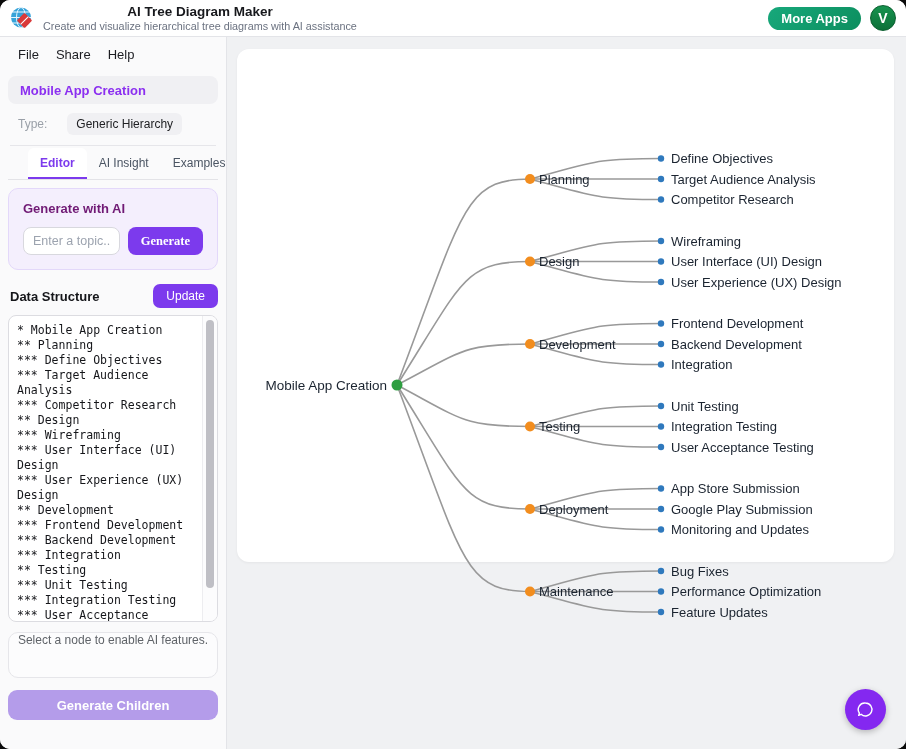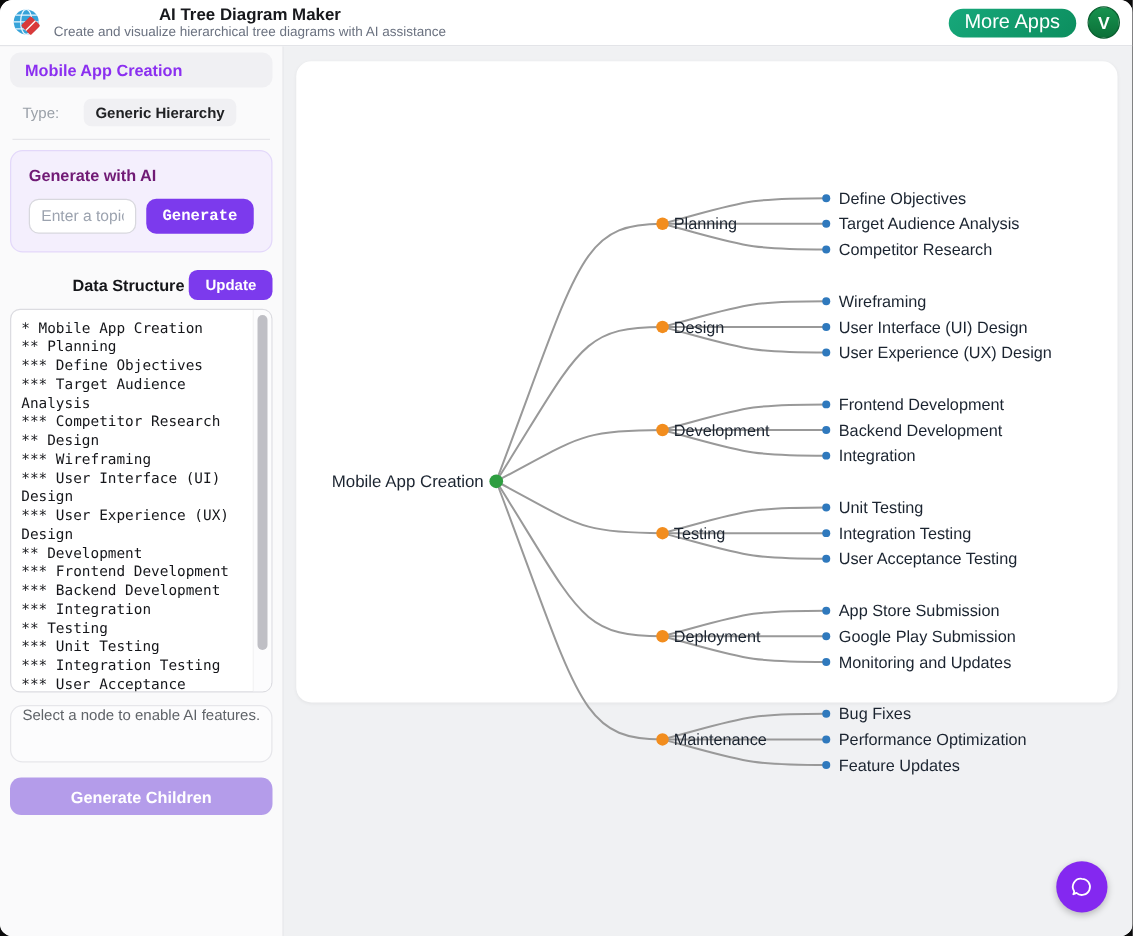--- a/index.html
+++ b/index.html
@@ -14,21 +14,21 @@
     position:absolute; top:0; left:0; right:0; height:37px; background:#fff;
     border-bottom:1px solid #e3e4e8; display:flex; align-items:center; padding:0 10px; z-index:5;
   }
   .logo { width:24px; height:24px; margin-right:9px; flex:0 0 auto; }
   .header-titles { display:flex; flex-direction:column; justify-content:center; line-height:1.15;align-items:center; }
   .app-title { font-size:13.5px; font-weight:bold; color:#17181c; }
   .app-subtitle { font-size:10.8px; color:#6b7280; margin-top:1px; }
   .header-spacer { flex:1; }
   .more-apps-btn {
     height:23px; padding:0 13px; border:none; border-radius:12px; cursor:pointer;
-    background:linear-gradient(135deg,#17a87b,#0c8e5e); color:#fff; font-size:16px; font-weight:normal;
+    background:linear-gradient(135deg,#17a87b,#0c8e5e); color:#fff; font-size:13px; font-weight:bold;
     font-family:inherit; margin-right:9px;
   }
   .avatar {
     width:26px; height:26px; border-radius:50%; background:linear-gradient(180deg,#17934f,#0c7038);
     color:#fff; font-size:14px; font-weight:bold; display:flex; align-items:center; justify-content:center;
     border:1px solid #0a5e2f; cursor:pointer;
   }
   
   .sidebar {
     position:absolute; top:37px; left:0; bottom:0; width:227px; background:#fafafb;
@@ -36,21 +36,21 @@
   }
   .menubar { display:flex; gap:17px; padding:10px 10px 9px 10px; }
   .menu-item { font-size:13px; font-weight:500; color:#1c1d22; cursor:pointer; }
   .doc-title-box {
     background:#f0f0f3; border-radius:8px; height:28px; display:flex; align-items:center;
     padding:0 12px; margin-top:5px; cursor:pointer;
   }
   .doc-title { color:#8b2ff0; font-size:13px; font-weight:bold; }
   .type-row { display:flex; align-items:center; gap:20px; padding:9px 2px 0 10px; }
   .type-label { font-size:12px; color:#9aa0a8; }
-  .type-value { font-size:12px; font-weight:700; color:#202124; background:#f0f0f3; border-radius:6px; padding:4px 9px; }
+  .type-value { font-size:12px; font-weight:400; color:#202124; background:#f0f0f3; border-radius:6px; padding:4px 9px; }
   .divider { height:1px; background:#e6e6ea; margin:10px 2px 0 2px; }
   
   .tab-row { display:flex; align-items:flex-end; border-bottom:1px solid #e3e3e7; margin-top:2px; padding-left:20px; }
   .tab {
     font-size:12px; color:#4b5563; padding:8px 12px 9px 12px; cursor:pointer; white-space:nowrap;
   }
   .tab.active {
     background:#fff; color:#7c3aed; font-weight:600; border-radius:6px 6px 0 0;
     border-bottom:2px solid #7c3aed; padding-bottom:7px;
   }
@@ -60,28 +60,28 @@
   }
   .gen-title { font-size:13px; font-weight:bold; color:#701a75; }
   .gen-row { display:flex; gap:8px; margin-top:11px; }
   .topic-input {
     flex:1; min-width:0; height:28px; border:1px solid #d8d8de; border-radius:8px; background:#fff;
     padding:0 9px; font-size:12.5px; font-family:inherit; color:#1c1d22;
   }
   .topic-input::placeholder { color:#9ca3af; }
   .generate-btn {
     height:28px; padding:0 13px; background:#7c3aed; border:none; border-radius:8px; color:#fff;
-    font-size:12.5px; font-weight:bold; font-family:Liberation Mono, monospace; cursor:pointer;
-  }
-  
-  .ds-row { display:flex; align-items:center; justify-content:space-between; margin-top:14px; padding-left:2px;margin-left:48px; }
+    font-size:12.5px; font-weight:bold; font-family:Liberation Serif, serif; cursor:pointer;
+  }
+  
+  .ds-row { display:flex; align-items:center; justify-content:space-between; margin-top:14px; padding-left:2px; }
   .ds-title { font-size:13px; font-weight:bold; color:#15161a; }
   .update-btn {
     height:24px; padding:0 13px; background:#7c3aed; border:none; border-radius:7px; color:#fff;
-    font-size:12px; font-weight:bold; font-family:inherit; cursor:pointer;text-align:right;
+    font-size:12px; font-weight:normal; font-family:inherit; cursor:pointer;text-align:right;
   }
   .ta-wrap { position:relative; margin-top:7px; height:307px; }
   .ds-textarea {
     width:100%; height:100%; resize:none; overflow:hidden; border:1px solid #dcdce1; border-radius:8px;
     background:#fff; padding:7px 22px 7px 8px; font-family:"DejaVu Sans Mono", monospace;
     font-size:11.5px; line-height:15px; color:#15161a; white-space:pre-wrap; word-break:break-word;
   }
   .ta-scroll {
     position:absolute; top:1px; right:1px; bottom:1px; width:15px;
     border-left:1px solid #ededf0; background:#fcfcfd; border-radius:0 7px 7px 0;
@@ -132,32 +132,43 @@
     <div class="header-titles">
       <div class="app-title">AI Tree Diagram Maker</div>
       <div class="app-subtitle">Create and visualize hierarchical tree diagrams with AI assistance</div>
     </div>
     <div class="header-spacer"></div>
     <button class="more-apps-btn">More Apps</button>
     <div class="avatar">V</div>
   </div>
 
   <div class="sidebar">
+    <div class="menubar">
+      <span class="menu-item">File</span>
+      <span class="menu-item">Share</span>
+      <span class="menu-item">Help</span>
+    </div>
 
     <div class="doc-title-box">
       <span class="doc-title">Mobile App Creation</span>
     </div>
 
     <div class="type-row">
       <span class="type-label">Type:</span>
       <span class="type-value">Generic Hierarchy</span>
     </div>
 
     <div class="divider"></div>
 
+    <div class="tab-row">
+      <span class="tab active">Editor</span>
+      <span class="tab">AI Insight</span>
+      <span class="tab">Examples</span>
+      <span class="tab">Settings</span>
+    </div>
 
     <div class="gen-panel">
       <div class="gen-title">Generate with AI</div>
       <div class="gen-row">
         <input class="topic-input" placeholder="Enter a topic..." style="">
         <button class="generate-btn">Generate</button>
       </div>
     </div>
 
     <div class="ds-row">

